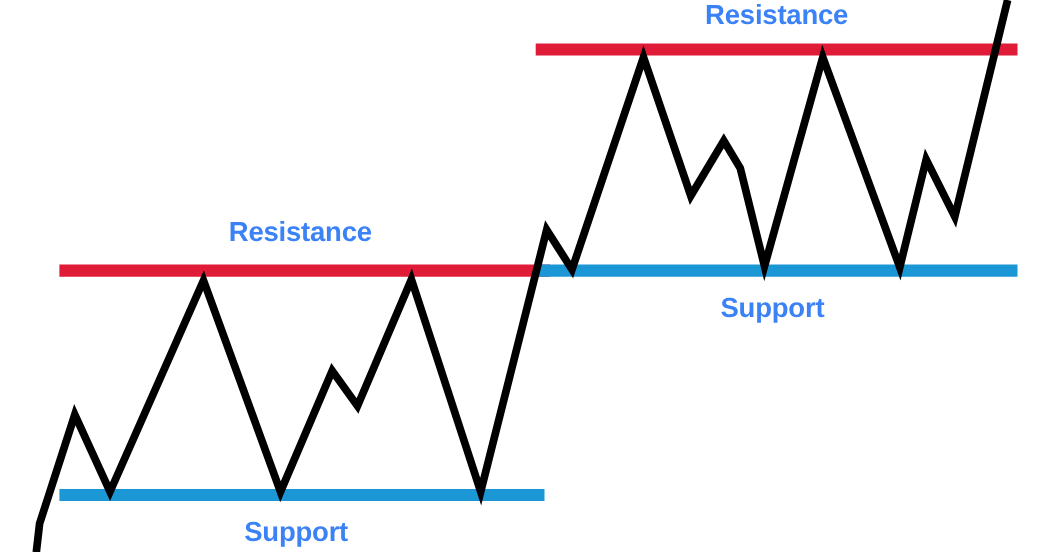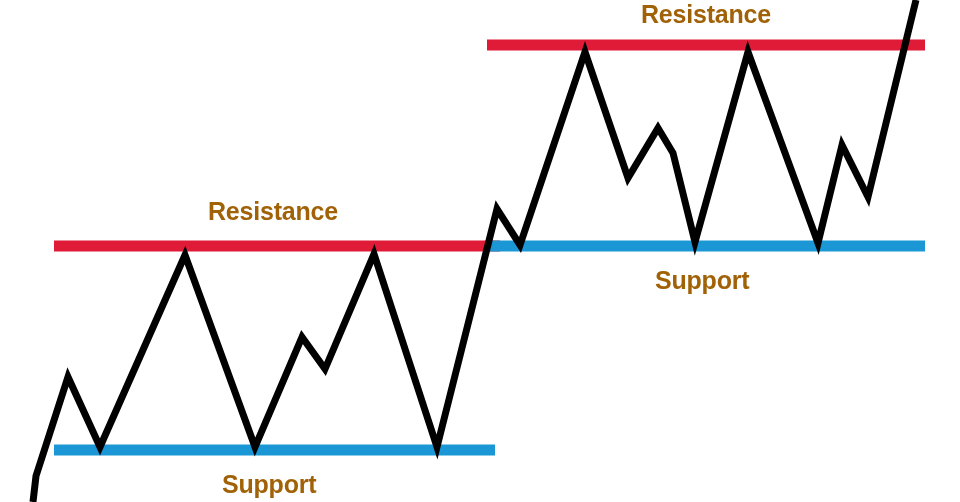--- a/index.html
+++ b/index.html
@@ -23,21 +23,21 @@
     left: 0;
     top: 0;
     width: 960px;
     height: 502px;
     display: block;
   }
   .chart-label {
     position: absolute;
     font-family: "Liberation Sans", sans-serif;
     font-weight: bold;
-    color: #a16207;
+    color: #3b82f6;
     white-space: nowrap;
     letter-spacing: -0.2px;
   }
   #label-resistance-1 {
     left: 208px;
     top: 197px;
     font-size: 25px;
   }
   #label-support-1 {
     left: 222px;

